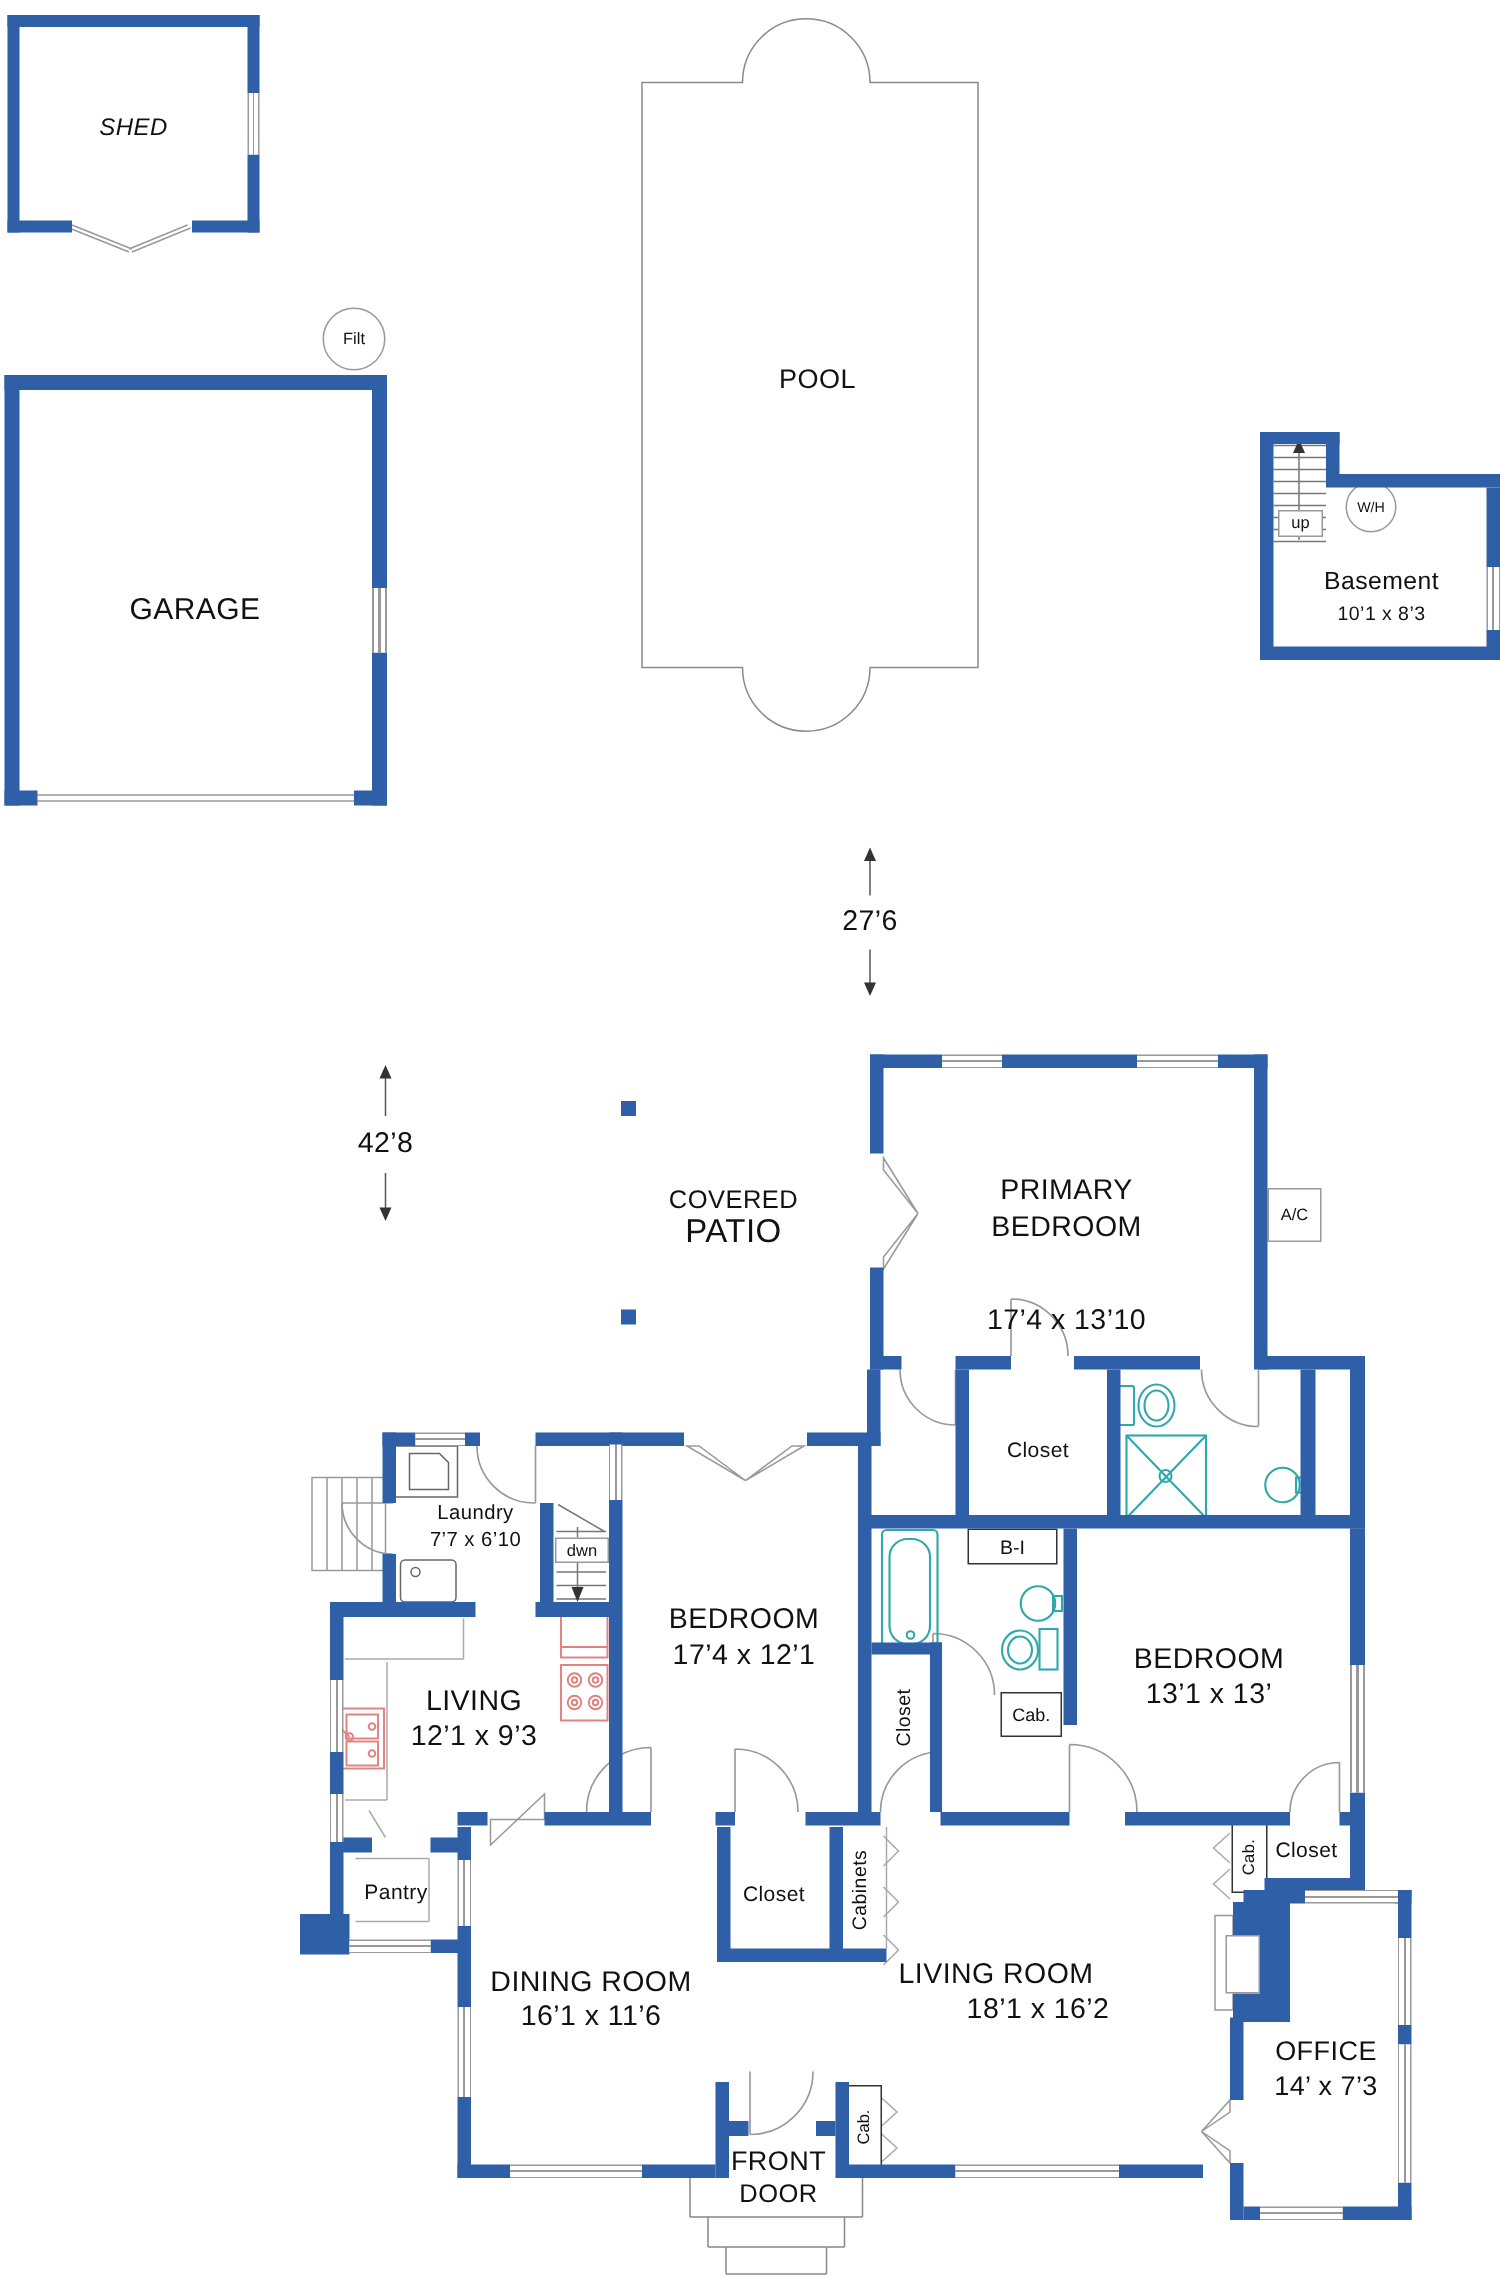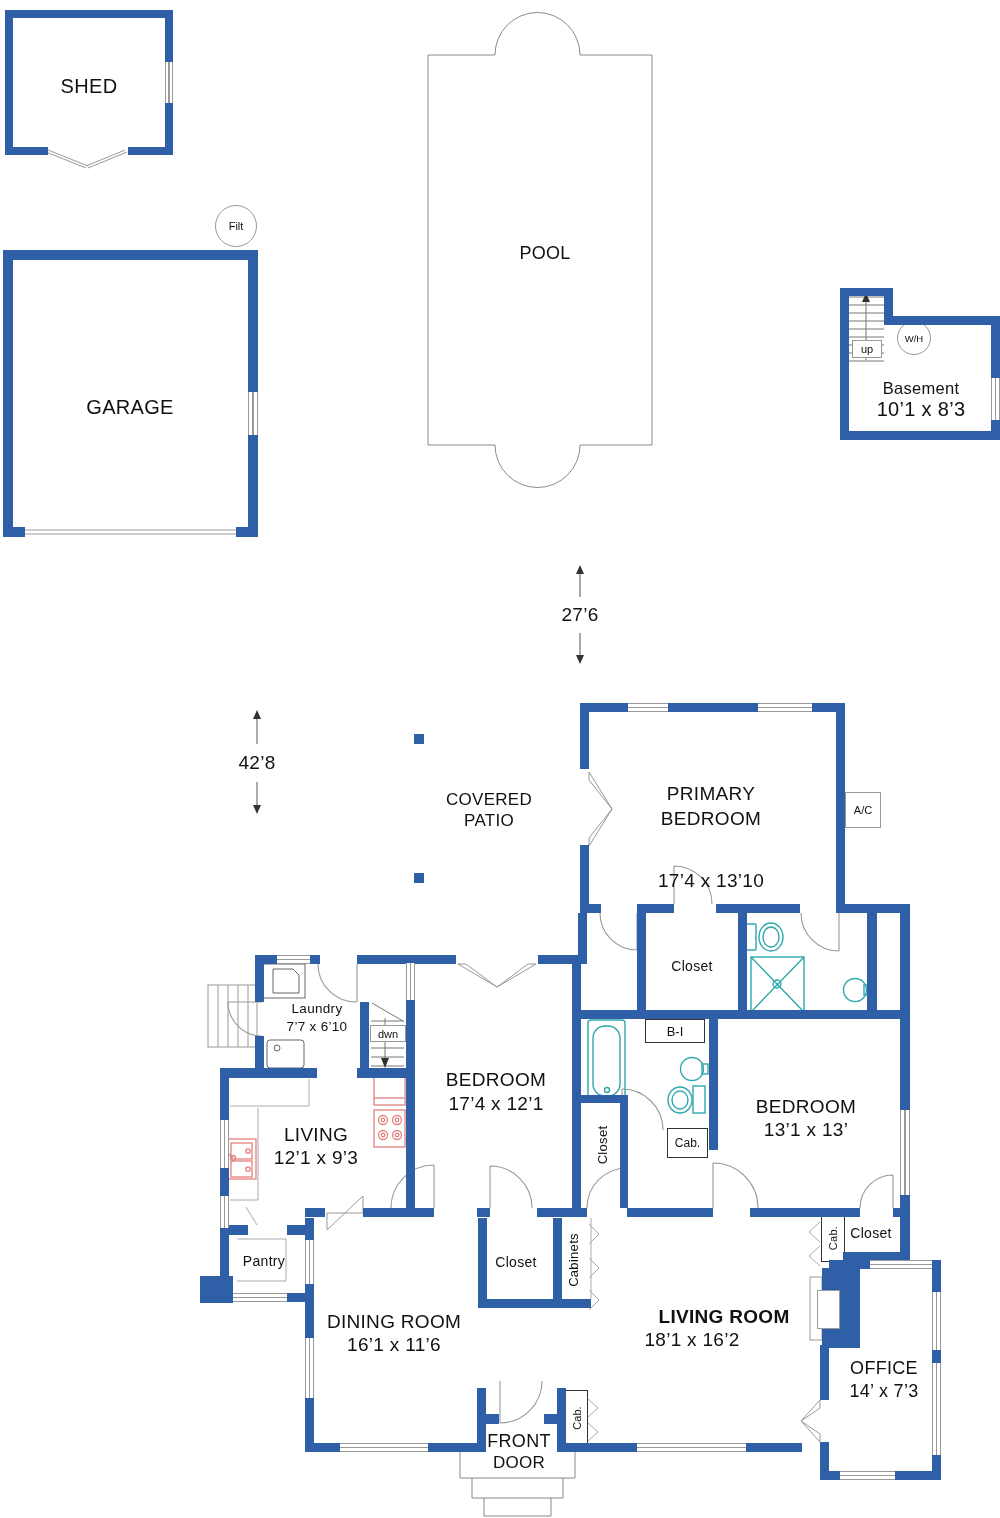--- a/index.html
+++ b/index.html
@@ -150,41 +150,41 @@
     </g>
 
     <g stroke="#666" fill="none">
       <rect x="263" y="964" width="42" height="34"></rect>
       <polygon points="273,969 293,969 299,975 299,993 273,993"></polygon>
       <rect x="267" y="1040" width="37" height="28" rx="3"></rect>
         <circle cx="277" cy="1048" r="3"></circle>
     </g>
   </svg>
 
-  <div class="lbl" style="left:89px;top:86px;font-size:20px;">SHED</div>
+  <div class="lbl" style="left:89px;top:86px;font-size:16px;font-style:italic;">SHED</div>
   <div class="lbl" style="left:130px;top:391px;font-size:20px;margin-top:16px;">GARAGE</div>
   <div class="lbl" style="left:545px;top:253px;font-size:18px;">POOL</div>
   <div class="circle" style="left:215px;top:205px;width:40px;height:40px;font-size:11px;">
       <span>Filt</span>
     </div>
 
   <div class="lbl" style="left:921px;top:388px;font-size:16.5px;">Basement</div>
-  <div class="lbl" style="left:921px;top:409px;font-size:20px;">10’1 x 8’3</div>
+  <div class="lbl" style="left:921px;top:409px;font-size:13px;">10’1 x 8’3</div>
   <div class="tag" style="left:852px;top:340px;width:28px;height:16px;">
       <span>up</span>
     </div>
   <div class="circle" style="left:897px;top:321px;width:32px;height:32px;font-size:9.5px;">
       <span>W/H</span>
     </div>
 
   <div class="lbl" style="left:580px;top:615px;font-size:19px;">27’6</div>
   <div class="lbl" style="left:257px;top:763px;font-size:19px;">42’8</div>
 
   <div class="lbl" style="left:489px;top:800px;font-size:17px;">COVERED</div>
-  <div class="lbl" style="left:489px;top:821px;font-size:17px;">PATIO</div>
+  <div class="lbl" style="left:489px;top:821px;font-size:22px;">PATIO</div>
 
   <div class="lbl big" style="left:711px;top:794px;">PRIMARY</div>
   <div class="lbl big" style="left:711px;top:819px;">BEDROOM</div>
   <div class="lbl big" style="left:711px;top:845px;margin-top:36px;">17’4 x 13’10</div>
   <div class="gbox" style="left:845px;top:792px;width:34px;height:34px;font-size:11px;">
       <span>A/C</span>
     </div>
 
   <div class="lbl med" style="left:692px;top:966px;">Closet</div>
   <div class="box" style="left:645px;top:1019px;width:58px;height:22px;font-size:13px;">
@@ -212,21 +212,21 @@
   <div class="lbl big" style="left:316px;top:1158px;">12’1 x 9’3</div>
 
   <div class="lbl med" style="left:264px;top:1261px;">Pantry</div>
 
   <div class="lbl big" style="left:394px;top:1322px;">DINING ROOM</div>
   <div class="lbl big" style="left:394px;top:1345px;">16’1 x 11’6</div>
 
   <div class="lbl med" style="left:516px;top:1262px;">Closet</div>
   <div class="vlbl" style="left:573px;top:1260px;font-size:13px;">Cabinets</div>
 
-  <div class="lbl big" style="left:724px;top:1317px;font-weight:bold;">LIVING ROOM</div>
+  <div class="lbl big" style="left:664px;top:1317px;">LIVING ROOM</div>
   <div class="lbl big" style="left:692px;top:1340px;">18’1 x 16’2</div>
 
   <div class="box" style="left:821px;top:1214px;width:22px;height:46px;">
       <span class="vlbl" style="position:static;display:inline-block;transform:rotate(-90deg);font-size:11px;">Cab.</span>
     </div>
   <div class="lbl med" style="left:871px;top:1233px;">Closet</div>
 
   <div class="lbl" style="left:884px;top:1368px;font-size:18px;">OFFICE</div>
   <div class="lbl" style="left:884px;top:1391px;font-size:18px;">14’ x 7’3</div>
 

